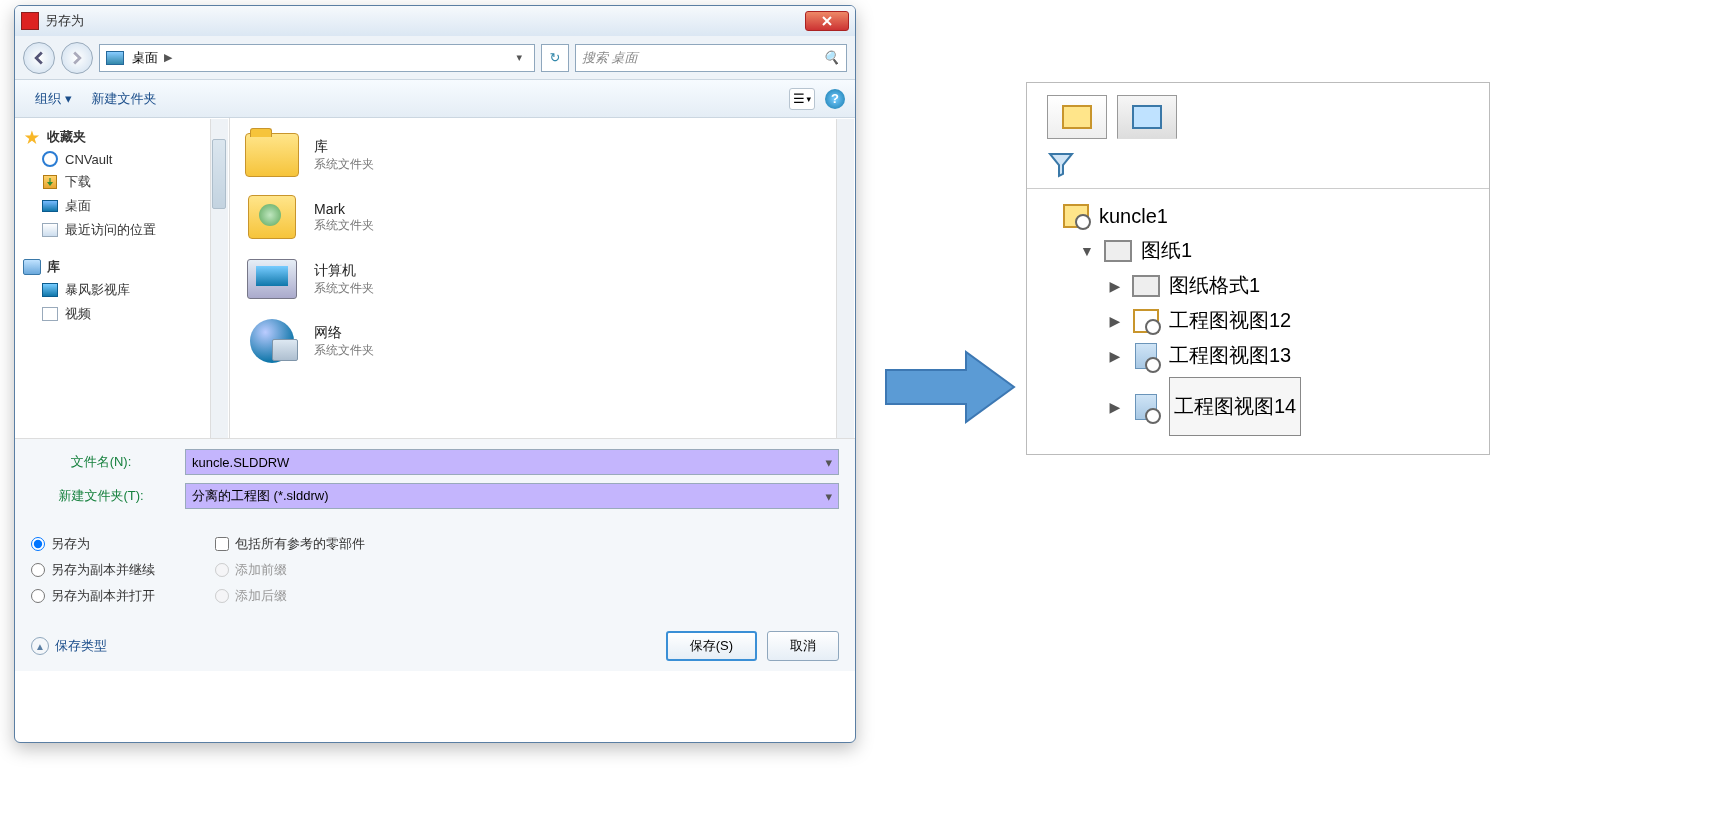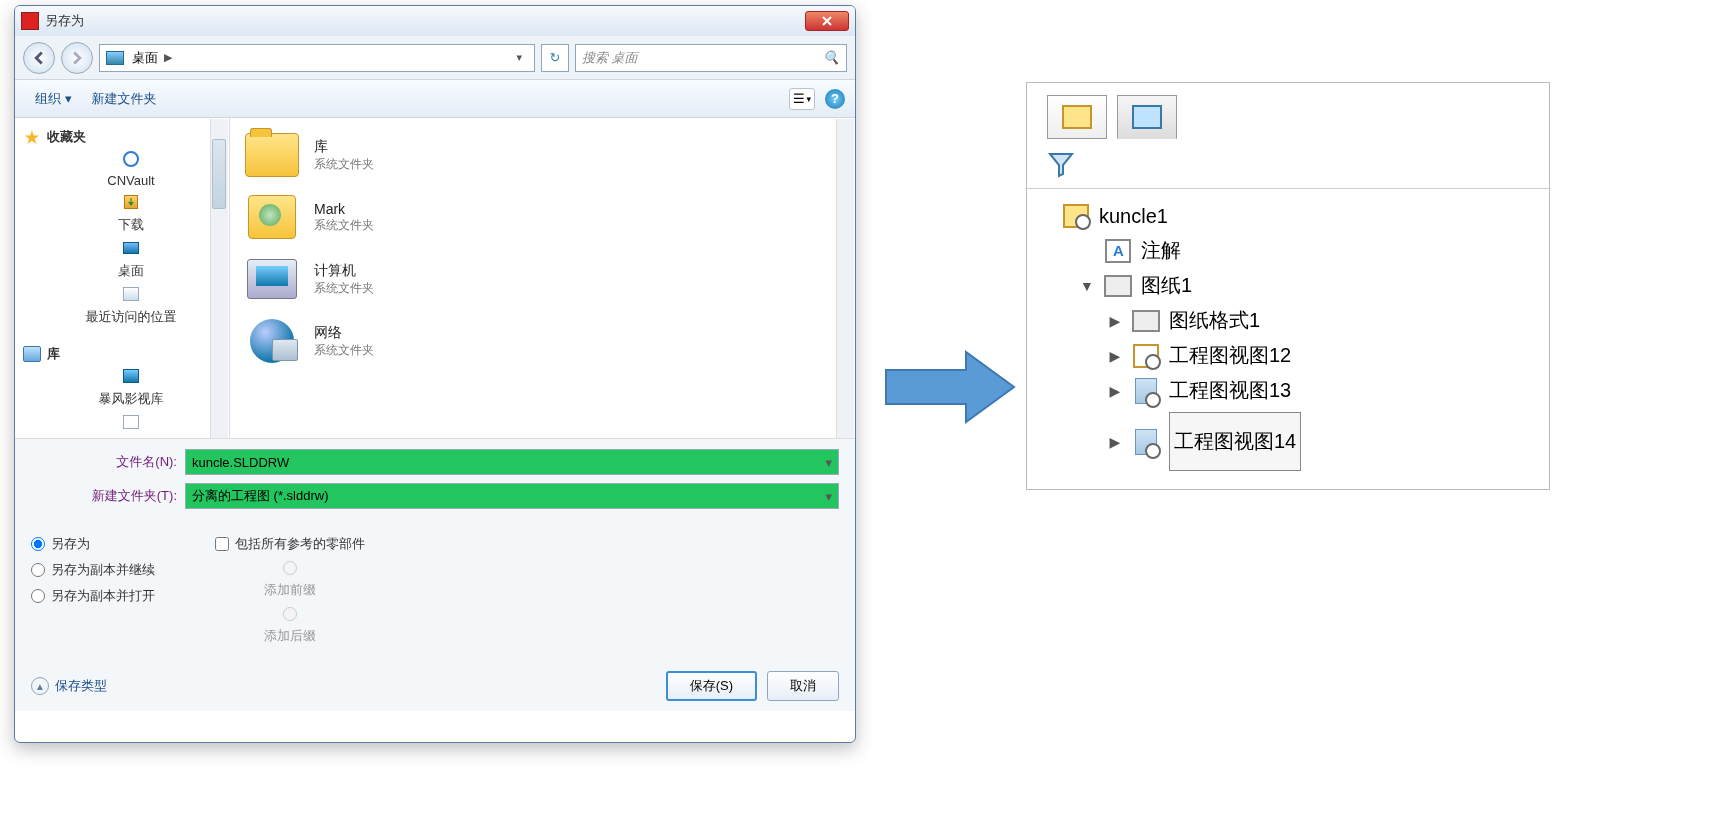--- a/index.html
+++ b/index.html
@@ -35,21 +35,21 @@
 .toolbar .right{margin-left:auto; display:flex; align-items:center; gap:10px;}
 .viewbtn{width:26px;height:22px;border:1px solid #b7c4d0;background:#fff;border-radius:3px;display:flex;align-items:center;justify-content:center;}
 .help-icon{width:20px;height:20px;border-radius:50%;background:radial-gradient(#7cf,#17a);color:#fff;display:flex;align-items:center;justify-content:center;font-size:13px;font-weight:bold;}
 
 .body{ display:flex; height:320px; }
 .sidebar{ width:215px; border-right:1px solid #ddd; overflow-y:auto; padding:8px 4px; font-size:13px; position:relative;}
 .sidebar .scrollbar{position:absolute;right:1px;top:1px;width:18px;height:100%;background:#eef2f6;border-left:1px solid #ddd;}
 .sidebar .scroll-thumb{position:absolute;right:2px;top:20px;width:14px;height:70px;background:linear-gradient(#dbe6ef,#c3d3e0);border:1px solid #aebecb;border-radius:2px;}
 .sidebar .group{margin-bottom:14px;}
 .sidebar .group-title{display:flex;align-items:center;gap:6px;font-weight:bold;color:#333;padding:2px 4px;}
-.sidebar .item{display:flex;align-items:center;gap:6px;padding:3px 4px 3px 22px;color:#333;cursor:pointer;flex-direction:column;}
+.sidebar .item{display:flex;align-items:center;gap:6px;padding:3px 4px 3px 22px;color:#333;cursor:pointer;}
 .ficon{width:18px;height:16px;display:inline-flex;align-items:center;justify-content:center;}
 .star-icon{color:#f8b728;font-size:16px;}
 .ie-icon{width:16px;height:16px;border:2px solid #2b7cd3;border-radius:50%;position:relative;}
 .dl-icon{width:14px;height:14px;background:linear-gradient(#ffd36b,#e6a531);border:1px solid #b27b14;position:relative;}
 .dl-icon:after{content:"";position:absolute;left:3px;top:2px;width:6px;height:8px;background:#2f8e33;clip-path:polygon(40% 0,60% 0,60% 50%,100% 50%,50% 100%,0 50%,40% 50%);}
 .desk-icon{width:16px;height:12px;background:linear-gradient(#7bf,#17a);border:1px solid #0a5a8e;}
 .recent-icon{width:16px;height:14px;background:linear-gradient(#fff,#cde);border:1px solid #9ab;}
 .lib-icon{width:20px;height:16px;background:linear-gradient(#bfe2ff,#6aa8dc);border:1px solid #3a78a8;border-radius:2px;}
 .vid-icon{width:16px;height:14px;background:linear-gradient(#7cf,#17a);border:1px solid #0a5c8e;}
 .vid2-icon{width:16px;height:14px;background:#fff;border:1px solid #9ab;}
@@ -64,45 +64,45 @@
 .user-big:after{content:"";position:absolute;left:10px;top:8px;width:22px;height:22px;background:radial-gradient(#bfe6bf,#5aa65a);border-radius:50%;}
 .pc-big{width:50px;height:40px;background:linear-gradient(#e6eef6,#aac);border:1px solid #778;border-radius:3px;position:relative;}
 .pc-big:after{content:"";position:absolute;left:8px;top:6px;width:32px;height:20px;background:linear-gradient(#7cf,#17a);}
 .globe-big{width:44px;height:44px;border-radius:50%;background:radial-gradient(circle at 35% 30%,#bcf,#17a 70%);position:relative;}
 .globe-big:after{content:"";position:absolute;left:22px;top:20px;width:24px;height:20px;background:linear-gradient(#dde8f2,#aebfd0);border:1px solid #7f95a9;border-radius:2px;}
 .entry-text .etitle{font-size:14px;color:#222;}
 .entry-text .esub{font-size:12px;color:#777;}
 
 .form-area{ padding:10px 16px 10px 10px; border-top:1px solid #ddd; background:#f4f7fa; font-size:13px;}
 .frow{display:flex;align-items:center;margin-bottom:8px;}
-.flabel{width:160px;text-align:right;padding-right:8px;color:#701a75;}
-.ftext{flex:1;height:26px;border:1px solid #9ab;background:#22c55e;padding:0 6px;display:flex;align-items:center;justify-content:space-between;}
+.flabel{width:160px;text-align:center;padding-right:8px;color:#15803d;}
+.ftext{flex:1;height:26px;border:1px solid #9ab;background:#c4b5fd;padding:0 6px;display:flex;align-items:center;justify-content:space-between;}
 .ftext .dd{color:#555;}
 .desc-link{color:#1a6fd6;cursor:pointer;}
 
 .options{display:flex;padding:8px 16px;gap:60px;font-size:13px;background:#f4f7fa;}
 .radiocol label,.chkcol label{display:flex;align-items:center;gap:6px;margin-bottom:8px;color:#333;}
-.chkcol .disabled{color:#999;flex-direction:column;}
+.chkcol .disabled{color:#999;}
 .prefixbox{height:24px;width:110px;border:1px solid #bbb;background:#fff;}
 .advbtn{height:28px;width:90px;border:1px solid #9ab;background:linear-gradient(#fff,#e6eef6);border-radius:3px;cursor:pointer;font-size:13px;display:inline-flex;align-items:center;justify-content:center;}
 
 .footer{display:flex;align-items:center;padding:10px 16px;background:#f4f7fa;border-top:0;}
 .hide-link{display:flex;align-items:center;gap:6px;color:#1a4d8a;cursor:pointer;font-size:13px;}
 .hide-link .circ{width:18px;height:18px;border:1px solid #8fa7bd;border-radius:50%;display:flex;align-items:center;justify-content:center;font-size:10px;color:#5a7ea3;}
 .footer .spacer{flex:1;}
 .btn{height:30px;padding:0 22px;border:1px solid #8fa7bd;background:linear-gradient(#fff,#e6eef6);border-radius:3px;cursor:pointer;font-size:13px;margin-left:10px;display:inline-flex;align-items:center;justify-content:center;}
 .btn.primary{border:2px solid #3a8fd6;}
 
 input[type=radio],input[type=checkbox]{width:14px;height:14px;}
 
 
 .arrow{ position:absolute; left:880px; top:342px; }
 
 
-.treepanel{ position:absolute; left:1026px; top:82px; width:524px; background:#fff; border:1px solid #bbb; font-size:20px; }
+.treepanel{ position:absolute; left:1026px; top:82px; width:464px; background:#fff; border:1px solid #bbb; font-size:20px; }
 .tree-tabs{height:56px;background:#fff;display:flex;align-items:flex-end;padding-left:20px;gap:10px;}
 .tab-btn{width:60px;height:44px;border:1px solid #999;background:linear-gradient(#fff,#eee);display:flex;align-items:center;justify-content:center;cursor:pointer;}
 .tab-btn.active{background:linear-gradient(#f6f6f6,#ddd);border-bottom:1px solid #ddd;}
 .tab-icon1{width:30px;height:24px;border:2px solid #c8952c;background:#ffe58a;}
 .tab-icon2{width:30px;height:24px;border:2px solid #3a78a8;background:#bfe2ff;}
 .filter-row{height:50px;border-bottom:1px solid #ccc;display:flex;align-items:center;padding-left:20px;}
 .funnel-icon{width:28px;height:28px;}
 .tree{padding:10px 8px 14px 8px;}
 .tnode{display:flex;align-items:center;gap:8px;padding:4px 2px;cursor:pointer;}
 .tnode .exp{width:16px;text-align:center;color:#555;font-size:14px;}
@@ -357,27 +357,20 @@
   </div>
   <div class="tree">
     <div class="tnode">
       <span class="exp"></span>
       <span class="ticon">
           <span class="doc-icon"></span>
         </span>
       <span>kuncle1</span>
     </div>
     <div class="tnode indent1">
-      <span class="exp"></span>
-      <span class="ticon">
-          <span class="note-icon"></span>
-        </span>
-      <span>注解</span>
-    </div>
-    <div class="tnode indent1">
       <span class="exp">▼</span>
       <span class="ticon">
           <span class="sheet-icon"></span>
         </span>
       <span>图纸1</span>
     </div>
     <div class="tnode indent2">
       <span class="exp">▶</span>
       <span class="ticon">
           <span class="sheet-icon"></span>

